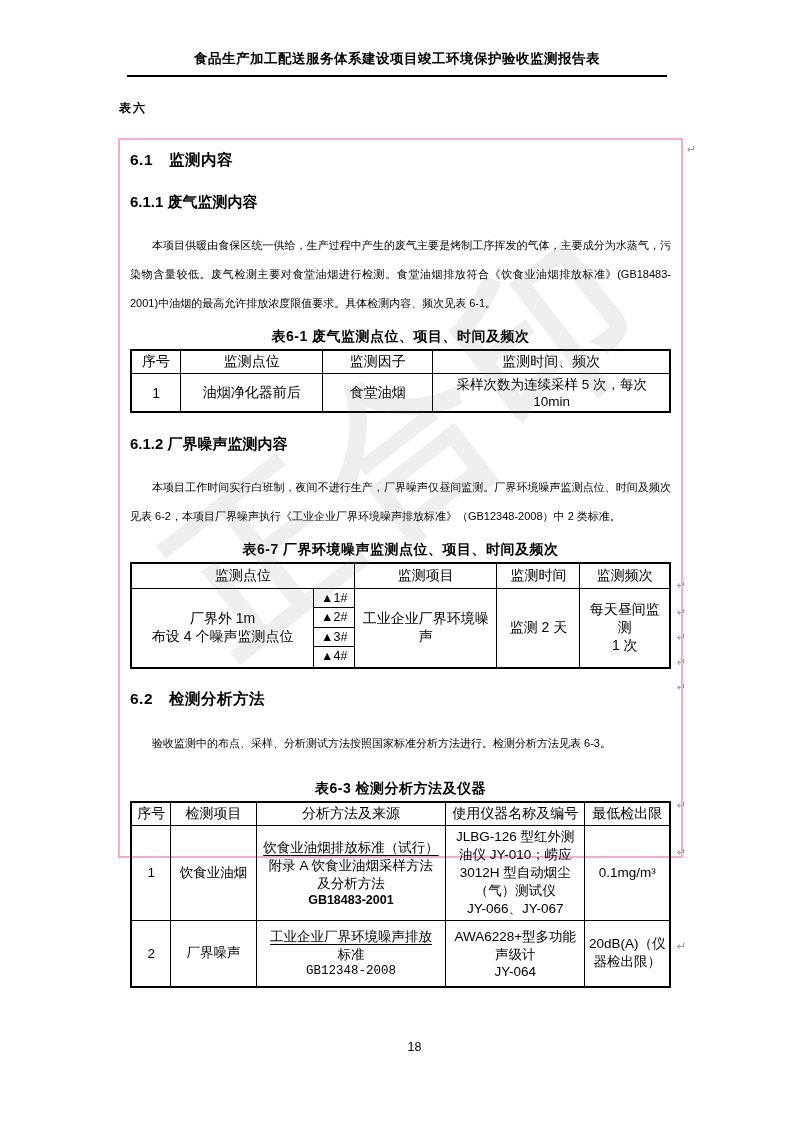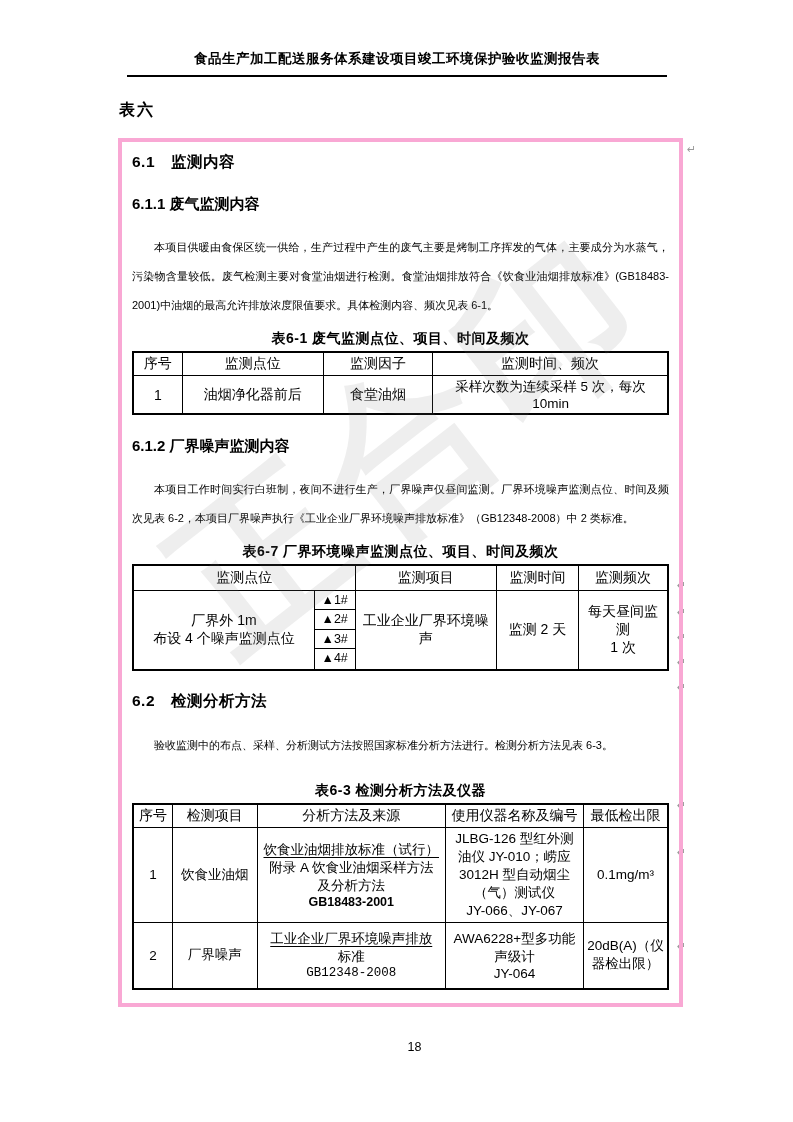--- a/index.html
+++ b/index.html
@@ -16,27 +16,27 @@
   .doc-header {
     position:absolute; left:127px; top:50px; width:540px;
     text-align:center; font-size:13.5px; font-weight:bold;
     letter-spacing:0.5px;
     padding-bottom:7px;
     border-bottom:2px solid #000;
   }
   
   .table-six-label {
     position:absolute; left:119px; top:100px;
-    font-size:16px; font-weight:bold; letter-spacing:2px;
+    font-size:12px; font-weight:bold; letter-spacing:2px;
   }
   
   .main-box {
     position:absolute; left:118px; top:138px;
-    width:565px; height:869px;
-    border:4px solid #f9a8d4;
+    width:565px; height:720px;
+    border:2px solid #f9a8d4;
     padding:6px 10px 16px 10px;
   }
   .h-sec {
     font-size:15.5px; font-weight:bold;
     margin-top:4px; margin-bottom:4px;
     letter-spacing:0.5px;
   }
   .h-sub { font-size:15px; font-weight:bold; margin-top:22px; margin-bottom:2px; }
   .para {
     font-size:11px; line-height:29px;

